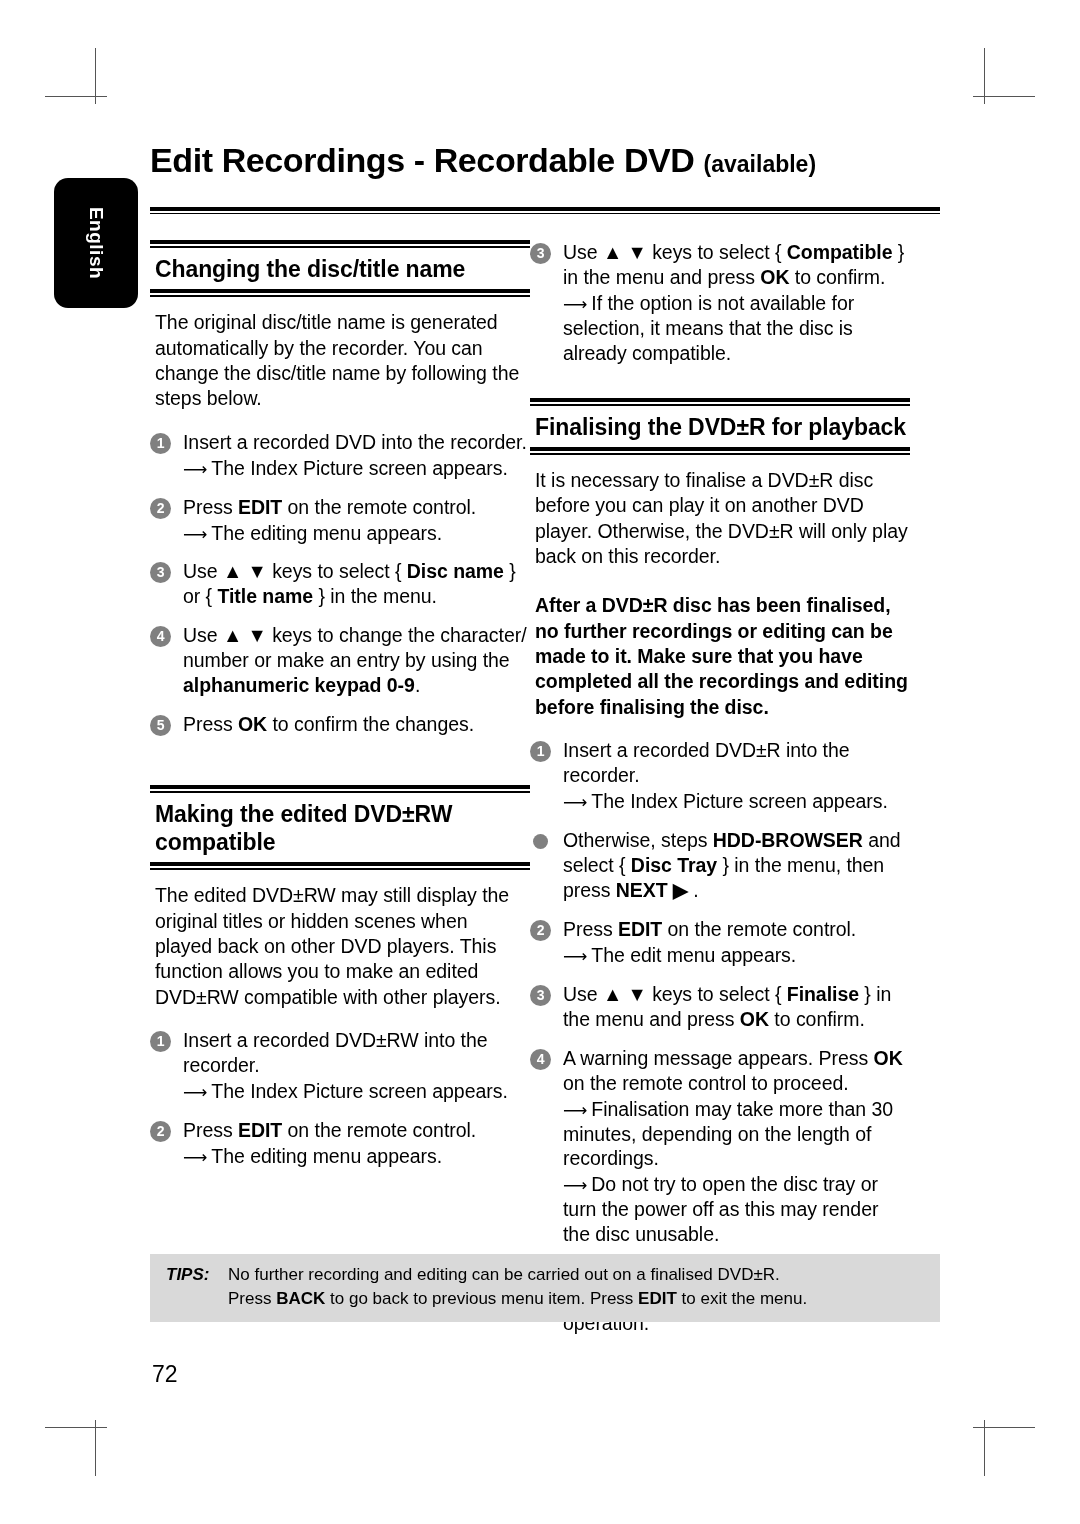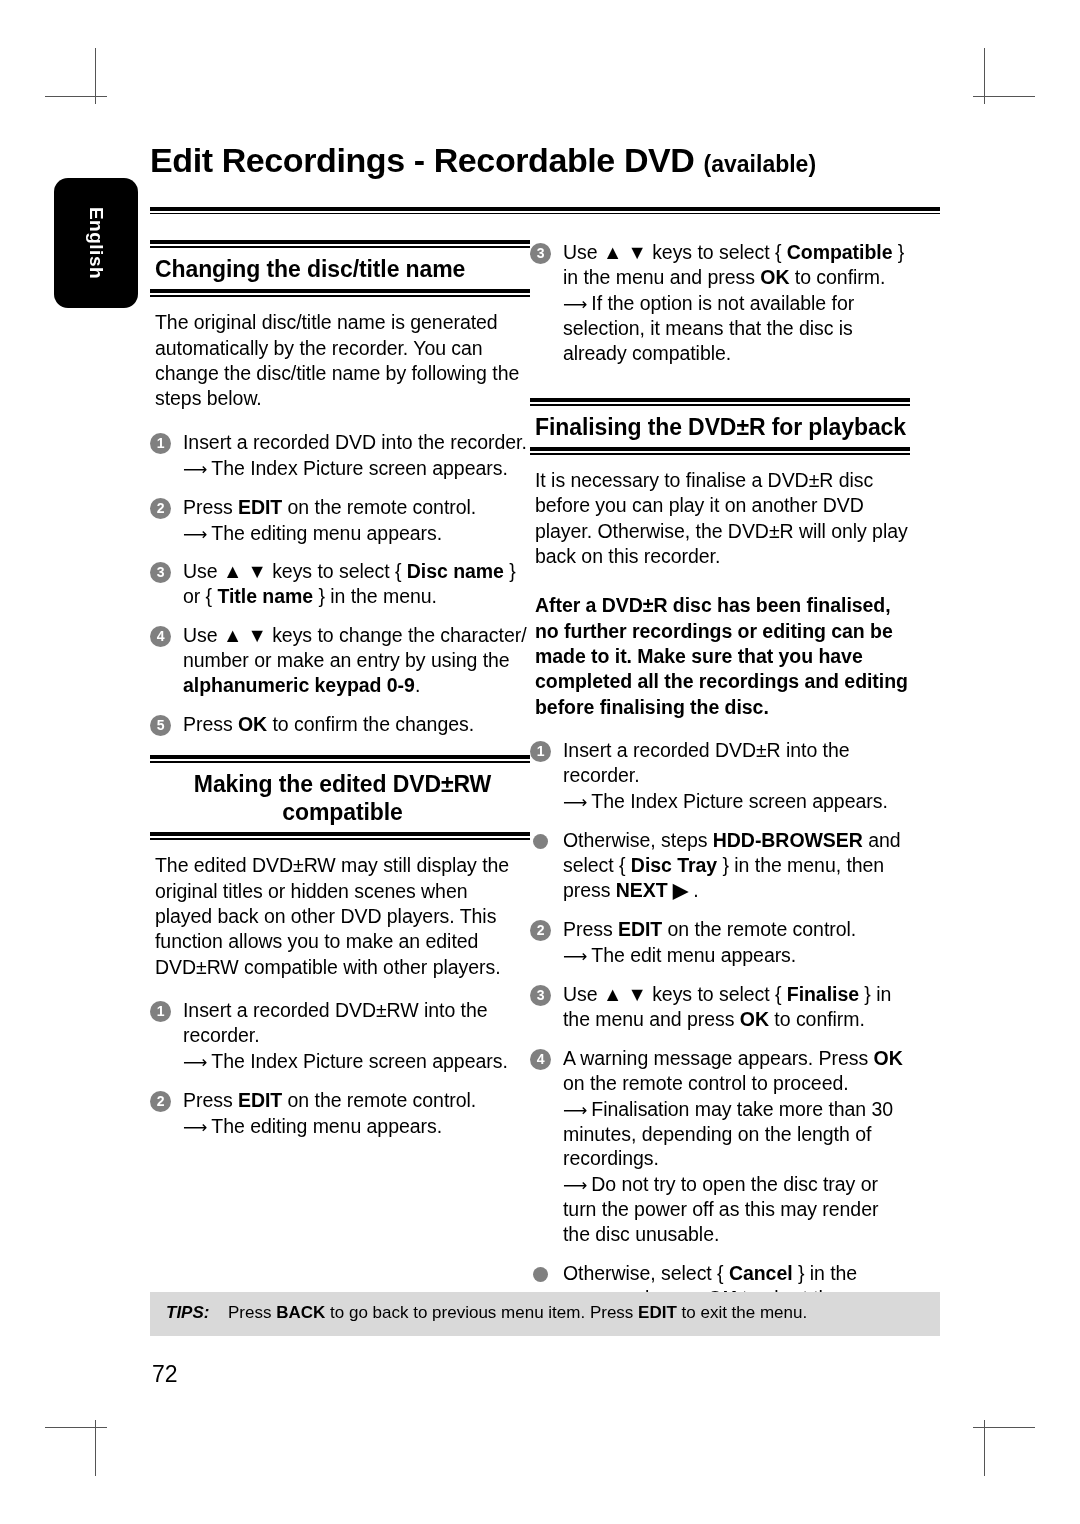--- a/index.html
+++ b/index.html
@@ -171,21 +171,21 @@
     font-size: 17px;
     padding-right: 4px;
   }
   .nowrap { white-space: nowrap; }
   b { font-weight: bold; }
 
   
   .tips {
     position: absolute;
     left: 0;
-    bottom: 64px;
+    bottom: 78px;
     width: 790px;
     background: #d9d9d9;
     padding: 9px 0 10px 0;
     box-sizing: border-box;
   }
   .tips-row {
     display: flex;
     font-size: 17px;
     line-height: 1.45;
     padding-left: 16px;
@@ -264,21 +264,21 @@
         </div>
 
 
         <div class="step">
           <span class="marker">5</span>
           <span>Press </span><b>OK</b><span> to confirm the changes.</span>
         </div>
 
       </div>
 
-      <div class="sec" style="margin-top:18px;text-align:center;">
+      <div class="sec" style="margin-top:48px;">
         <div class="sec-rule-top"></div>
         <h2>Making the edited DVD±RW compatible</h2>
         <div class="sec-rule-bottom"></div>
       </div>
 
       <p class="body">The edited DVD±RW may still display the original titles or hidden scenes when played back on other DVD players. This function allows you to make an edited DVD±RW compatible with other players.</p>
 
       <div class="steps">
         <div class="step">
           <span class="marker">1</span>
@@ -352,20 +352,21 @@
 
       </div>
 
     </div>
   </div>
 
   <div class="tips">
     <div class="tips-row">
       <div class="tips-label">TIPS:</div>
       <div class="tips-lines">
+        <div>No further recording and editing can be carried out on a finalised DVD±R.</div>
         <div><span>Press </span><b>BACK</b><span> to go back to previous menu item. Press </span><b>EDIT</b><span> to exit the menu.</span></div>
       </div>
     </div>
   </div>
 
   <div class="page-num">72</div>
 
 </div>
 
 </body></html>

